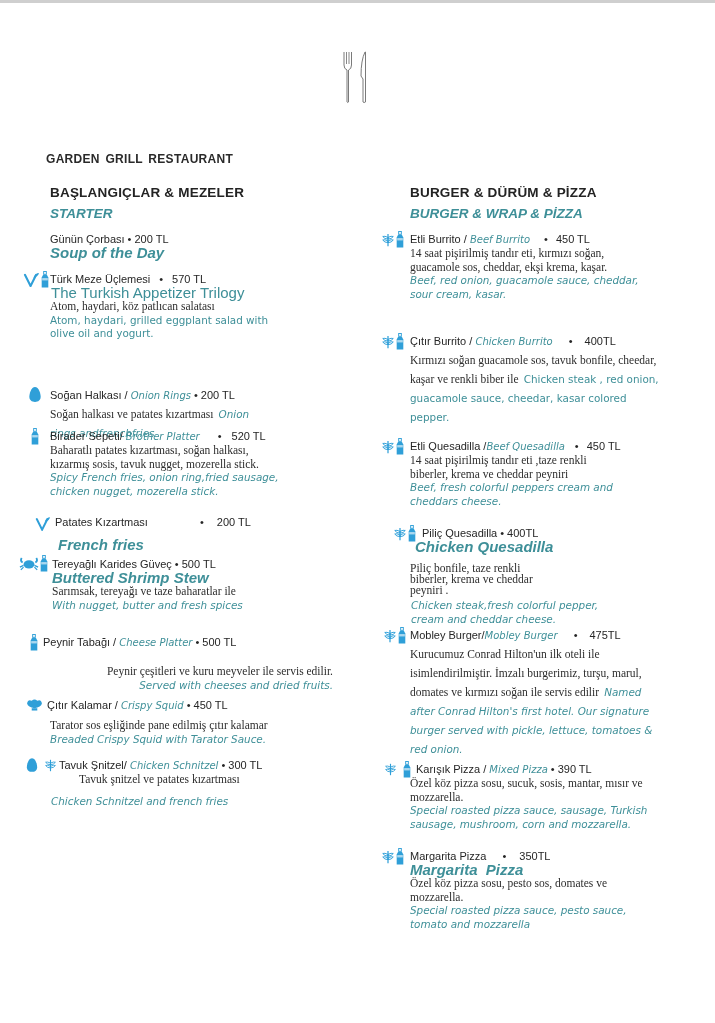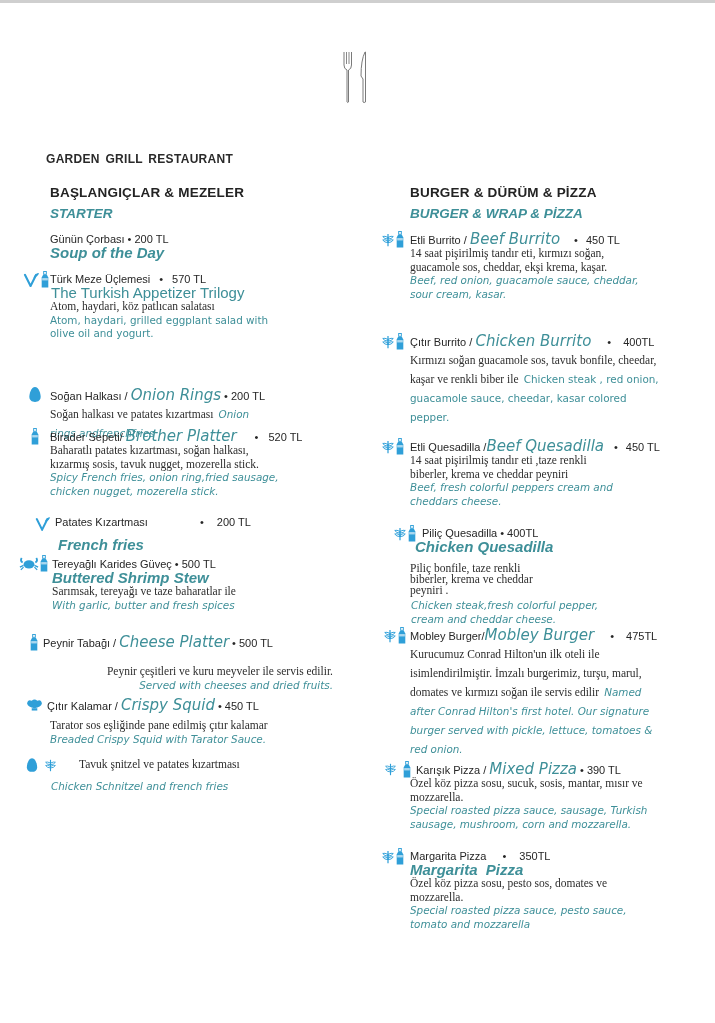--- a/index.html
+++ b/index.html
@@ -35,21 +35,21 @@
       font-size: 15px; color: #3e8f98; line-height: 14px; white-space: nowrap;
     }
     .en-title.plain { font-style: normal; font-weight: normal; }
     .tr {
       font-family: "Liberation Serif", serif; font-size: 11.5px; color: #2d2d2d; line-height: 13.5px;
     }
     .en {
       font-family: "DejaVu Sans", sans-serif; font-size: 10.4px; color: #3e8f98; line-height: 13.5px;
     }
     .en-desc { font-style: italic; }
-    .en-inline { font-family: "DejaVu Sans", sans-serif; font-size: 15px; color: #3e8f98; font-style: italic; }
+    .en-inline { font-family: "DejaVu Sans", sans-serif; font-size: 10px; color: #3e8f98; font-style: italic; }
   </style>
 </head>
 <body>
 
 <svg width="0" height="0" style="position:absolute">
   <defs>
     <symbol id="sym-bottle" viewBox="0 0 8 18">
       <rect x="2.6" y="0.5" width="2.8" height="3" fill="none" stroke="#2f9fd8" stroke-width="1"></rect>
       <path d="M2 4 L6 4 L7.5 7 L7.5 17.5 L0.5 17.5 L0.5 7 Z" fill="#2f9fd8"></path>
       <rect x="1" y="7.5" width="6" height="2.5" fill="#ffffff" opacity="0.6"></rect>
@@ -166,21 +166,21 @@
         </svg>
       <svg width="8" height="17">
           <use href="#sym-bottle"></use>
         </svg>
     </div>
     <div class="name">
       <span>Tereyağlı Karides Güveç</span><span class="dot">•</span><span>500 TL</span>
     </div>
     <div class="en-title">Buttered Shrimp Stew</div>
     <div class="tr">Sarımsak, tereyağı ve taze baharatlar ile</div>
-    <div class="en en-desc">With garlic, butter and fresh spices</div>
+    <div class="en en-desc">With nugget, butter and fresh spices</div>
   </div>
 
   <div class="item" style="left:43px; top:635px;">
     <div class="icons" style="left:-13px;">
       <svg width="8" height="17">
           <use href="#sym-bottle"></use>
         </svg>
     </div>
     <div class="name">
       <span>Peynir Tabağı /</span>
@@ -211,20 +211,24 @@
   <div class="item" style="left:59px; top:758px;">
     <div class="icons" style="left:-33px; top:-1px;">
       <svg width="12" height="16">
           <use href="#sym-egg"></use>
         </svg>
       <span style="display:inline-block;width:4px;"></span>
       <svg width="13" height="13">
           <use href="#sym-wheat"></use>
         </svg>
     </div>
+    <div class="name">
+      <span>Tavuk Şnitzel/</span>
+      <span class="en-inline">Chicken Schnitzel</span><span class="dot">•</span><span>300 TL</span>
+    </div>
     <div class="tr" style="margin-left:20px;">Tavuk şnitzel ve patates kızartması</div>
     <div class="en en-desc" style="margin-top:8px; margin-left:-8px;">Chicken Schnitzel and french fries</div>
   </div>
 </div>
 
 <div>
   <div class="sec-title" style="left:410px; top:185px;">BURGER &amp; DÜRÜM &amp; PİZZA</div>
   <div class="sec-sub" style="left:410px; top:206px;">BURGER &amp; WRAP &amp; PİZZA</div>
 
   <div class="item" style="left:410px; top:232px;">

